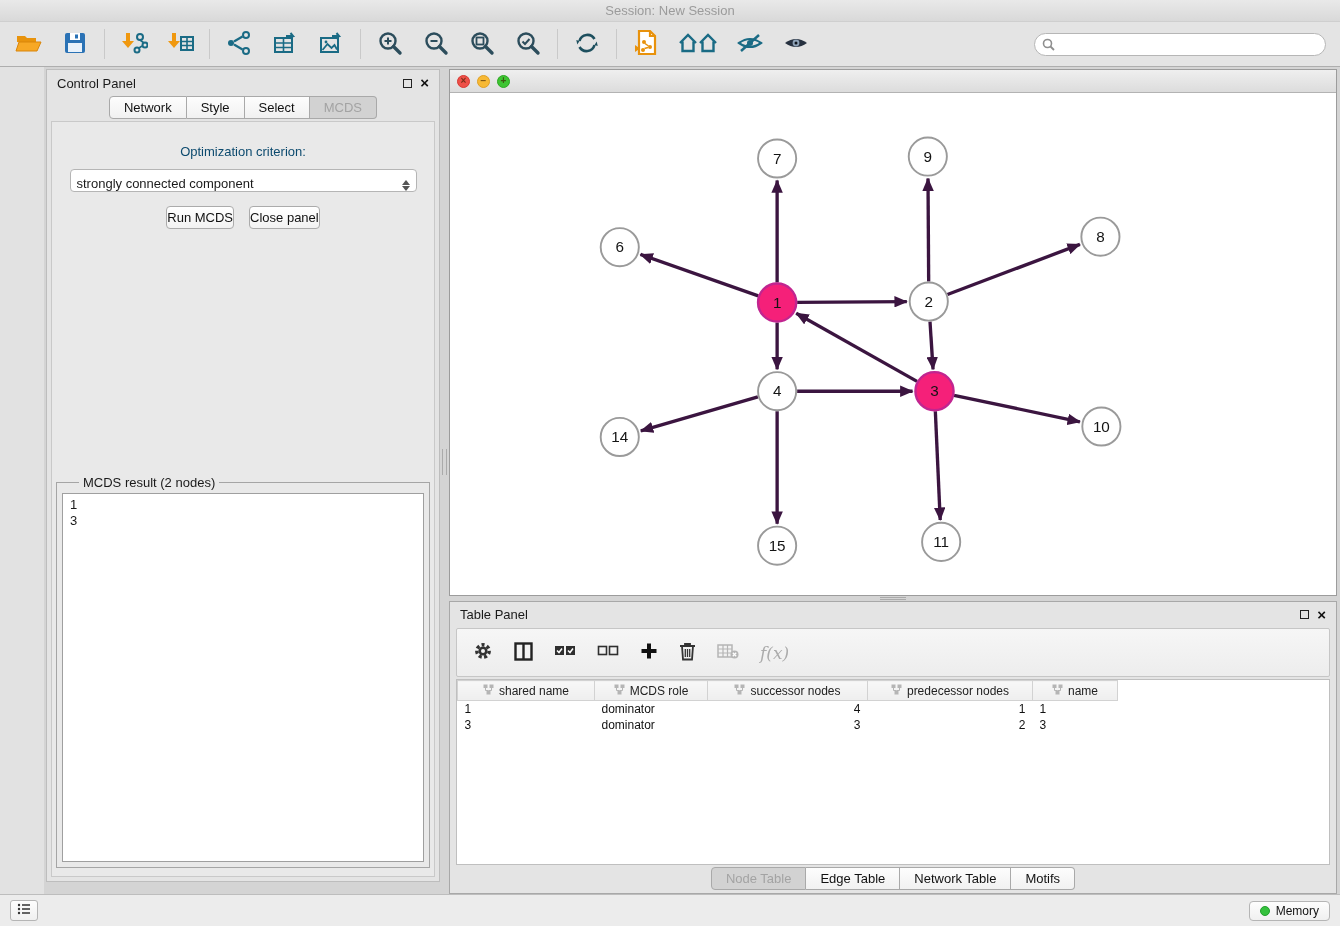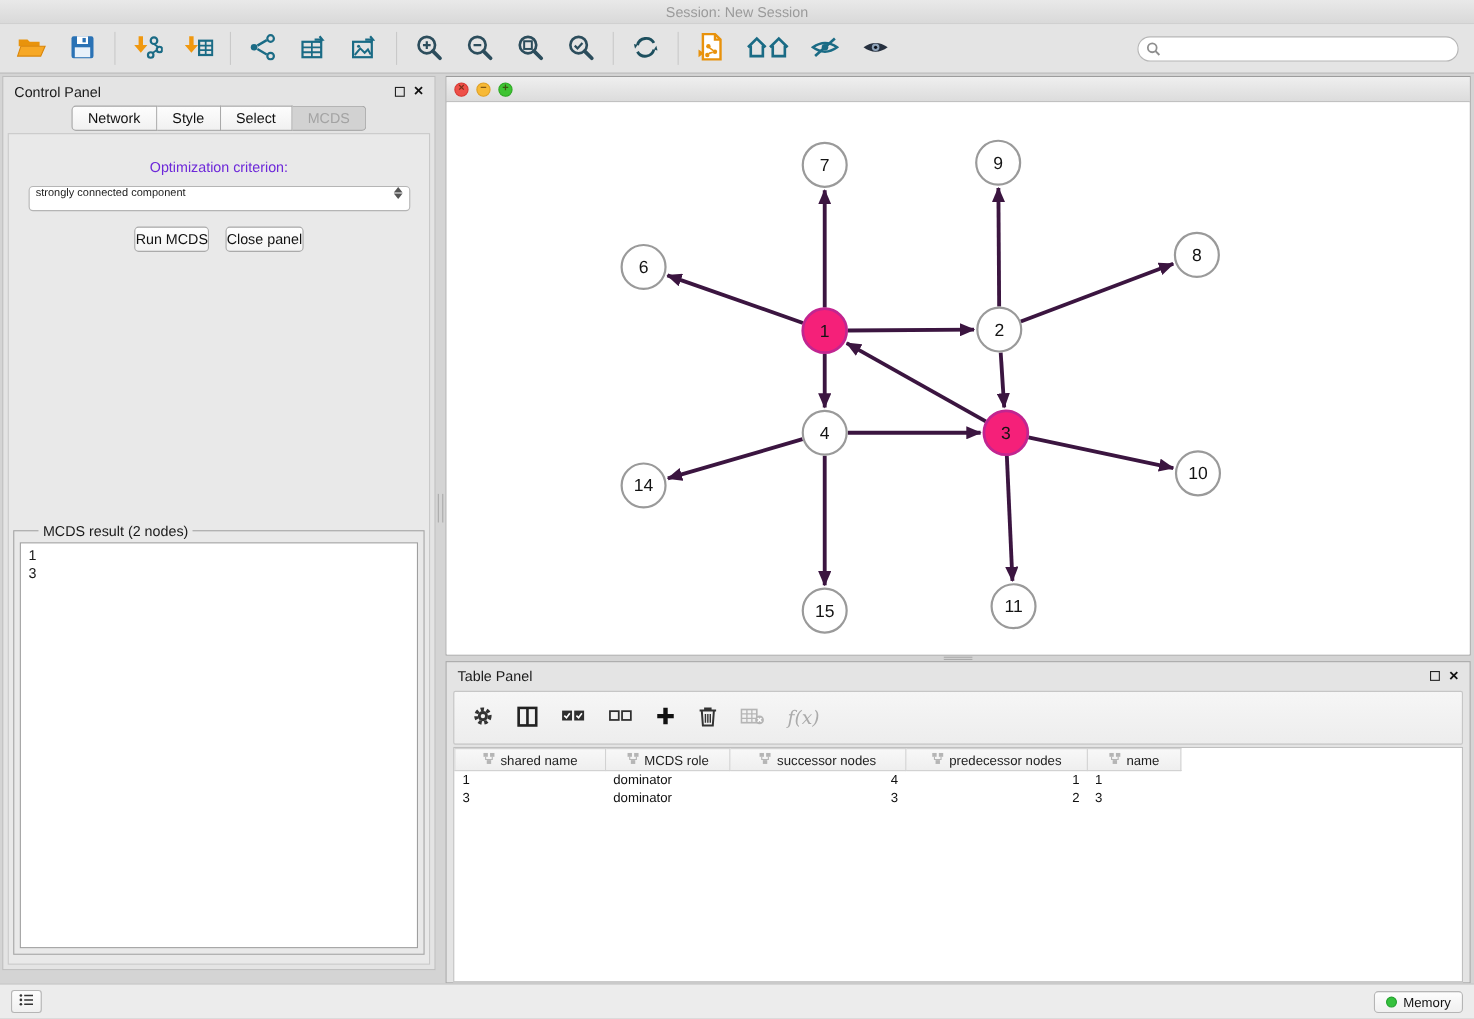--- a/index.html
+++ b/index.html
@@ -16,41 +16,41 @@
              padding:0 14px; flex:0 0 auto; }
   .tool-group { display:flex; align-items:center; gap:16px; padding:0 14px; }
   .tool-sep { width:1px; height:30px; background:#c9c9c9; }
   .tbtn { display:flex; align-items:center; justify-content:center; width:30px; height:30px; cursor:default; }
   .search-wrap { margin-left:auto; position:relative; }
   .search-wrap input { width:292px; height:23px; border:1px solid #b6b6b6; border-radius:12px; background:#fff;
                        padding:0 8px 0 24px; font-size:12px; outline:none; }
   .search-glass { position:absolute; left:8px; top:5px; }
 
   
-  .main { flex:1 1 auto; display:flex; min-height:0; background:#d4d4d4; padding:2px 2px 0 2px; }
+  .main { flex:1 1 auto; display:flex; min-height:0; background:#d4d4d4; padding:2px 2px 0 2px;margin-left:44px; }
 
   
   .control-panel { width:394px; flex:0 0 auto; display:flex; flex-direction:column; background:#e4e4e4;
                    border:1px solid #bdbdbd; margin-bottom:12px; }
   .cp-header { height:26px; display:flex; align-items:center; padding:0 10px; flex:0 0 auto; }
   .panel-title { flex:1; font-size:13px; color:#1a1a1a; }
   .win-btns { display:flex; align-items:center; gap:8px; }
   .win-restore { width:9px; height:9px; border:1.5px solid #222; display:inline-block; }
   .win-close { font-weight:bold; font-size:15px; line-height:10px; color:#111; }
   .cp-tabs { display:flex; justify-content:center; flex:0 0 auto; padding-bottom:2px; }
   .tab { border:1px solid #a9a9a9; border-left:none; background:linear-gradient(#fdfdfd,#f1f1f1);
          padding:3px 14px; font-size:13px; color:#111; cursor:default; }
   .tab:first-child { border-left:1px solid #a9a9a9; border-radius:4px 0 0 4px; }
   .tab:last-child { border-radius:0 4px 4px 0; }
   .tab.active { background:#d2d2d2; color:#a3a3a3; }
   .cp-body { flex:1 1 auto; margin:0 4px 4px 4px; border:1px solid #c9c9c9; background:#e9e9e9;
              display:flex; flex-direction:column; align-items:center; padding:22px 8px 8px 8px; min-height:0; }
-  .opt-label { font-size:13px; color:#6d28d9; }
+  .opt-label { font-size:13px; color:#0c4a6e; }
   .select-box { width:347px; height:23px; margin-top:10px; background:#fff; border:1px solid #b5b5b5; border-radius:4px;
-                display:flex; align-items:flex-start; padding:0 6px; font-size:10px; }
+                display:flex; align-items:flex-end; padding:0 6px; font-size:13px; }
   .select-arrows { margin-left:auto; display:flex; flex-direction:column; gap:1px; align-items:center; }
   .select-arrows i { width:0; height:0; border-left:4px solid transparent; border-right:4px solid transparent; display:block; }
   .arr-up { border-bottom:5px solid #555; }
   .arr-dn { border-top:5px solid #555; }
   .cp-buttons { margin-top:14px; display:flex; gap:15px; }
   .btn { background:linear-gradient(#ffffff,#f2f2f2); border:1px solid #ababab; border-radius:4px;
          padding:3px 0; font-size:13px; color:#111; cursor:default; }
   .result-box { margin-top:auto; width:374px; border:1px solid #a5a5a5; position:relative; padding:10px 5px 5px 5px;
                 height:386px; flex:0 0 auto; }
   .result-legend { position:absolute; top:-8px; left:22px; background:#e9e9e9; padding:0 4px; font-size:13px; }
@@ -576,20 +576,26 @@
                 <tr>
                   <td style="text-align: left;">3</td>
                   <td style="text-align: left;">dominator</td>
                   <td style="text-align: right;">3</td>
                   <td style="text-align: right;">2</td>
                   <td style="text-align: left;">3</td>
                 </tr>
               </tbody>
           </table>
         </div>
+        <div class="tp-tabs">
+          <span class="tab active">Node Table</span>
+          <span class="tab">Edge Table</span>
+          <span class="tab">Network Table</span>
+          <span class="tab">Motifs</span>
+        </div>
       </div>
     </div>
   </div>
 
   <div class="statusbar">
     <span class="status-left-btn">
       <span>
         <svg width="14" height="12" viewBox="0 0 14 12">
             <circle cx="2" cy="2" r="1.2" fill="#333"></circle>
             <circle cx="2" cy="6" r="1.2" fill="#333"></circle>

